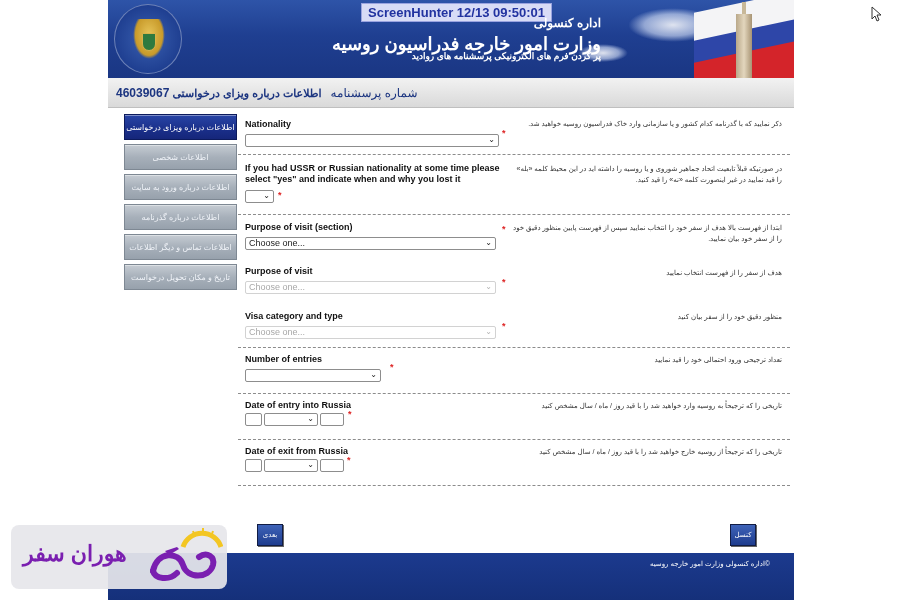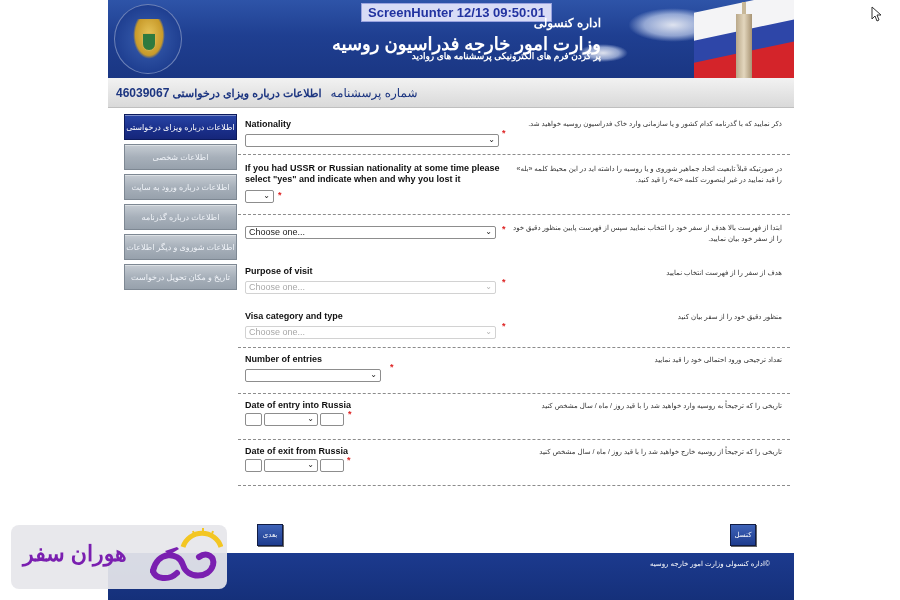--- a/index.html
+++ b/index.html
@@ -80,21 +80,21 @@
       <span class="label-small">شماره پرسشنامه</span>
       <span class="title">اطلاعات درباره ویزای درخواستی</span>
     </div>
   </div>
 
   <div class="sidebar">
     <div class="side-btn active">اطلاعات درباره ویزای درخواستی</div>
     <div class="side-btn">اطلاعات شخصی</div>
     <div class="side-btn">اطلاعات درباره ورود به سایت</div>
     <div class="side-btn">اطلاعات درباره گذرنامه</div>
-    <div class="side-btn">اطلاعات شوروی و دیگر اطلاعات</div>
+    <div class="side-btn">اطلاعات تماس و دیگر اطلاعات</div>
     <div class="side-btn">تاریخ و مکان تحویل درخواست</div>
   </div>
 
   <div class="form">
 
     <div class="row" style="height:41px;">
       <div class="field" style="top:5px;">
         <div class="flabel">Nationality</div>
         <div class="sel" style="width:254px;margin-top:4px;">
           <span></span>
@@ -112,20 +112,21 @@
           <span></span>
           <span class="chev">⌄</span>
         </div>
       </div>
       <span class="req" style="left:40px;top:35px;">*</span>
       <div class="help" style="top:8px;">در صورتیکه قبلاً تابعیت اتحاد جماهیر شوروی و یا روسیه را داشته اید در این محیط کلمه «بله» را قید نمایید در غیر اینصورت کلمه «نه» را قید کنید.</div>
     </div>
 
     <div class="row" style="height:132px;border-bottom:none;">
       <div class="field" style="top:7px;">
+        <div class="flabel">Purpose of visit (section)</div>
         <div class="sel" style="width:251px;margin-top:4px;">
           <span>Choose one...</span>
           <span class="chev">⌄</span>
         </div>
       </div>
       <span class="req" style="left:264px;top:9px;">*</span>
       <div class="help" style="top:7px;">ابتدا از فهرست بالا هدف از سفر خود را انتخاب نمایید سپس از فهرست پایین منظور دقیق خود را از سفر خود بیان نمایید.</div>
 
       <div class="field" style="top:51px;">
         <div class="flabel">Purpose of visit</div>

